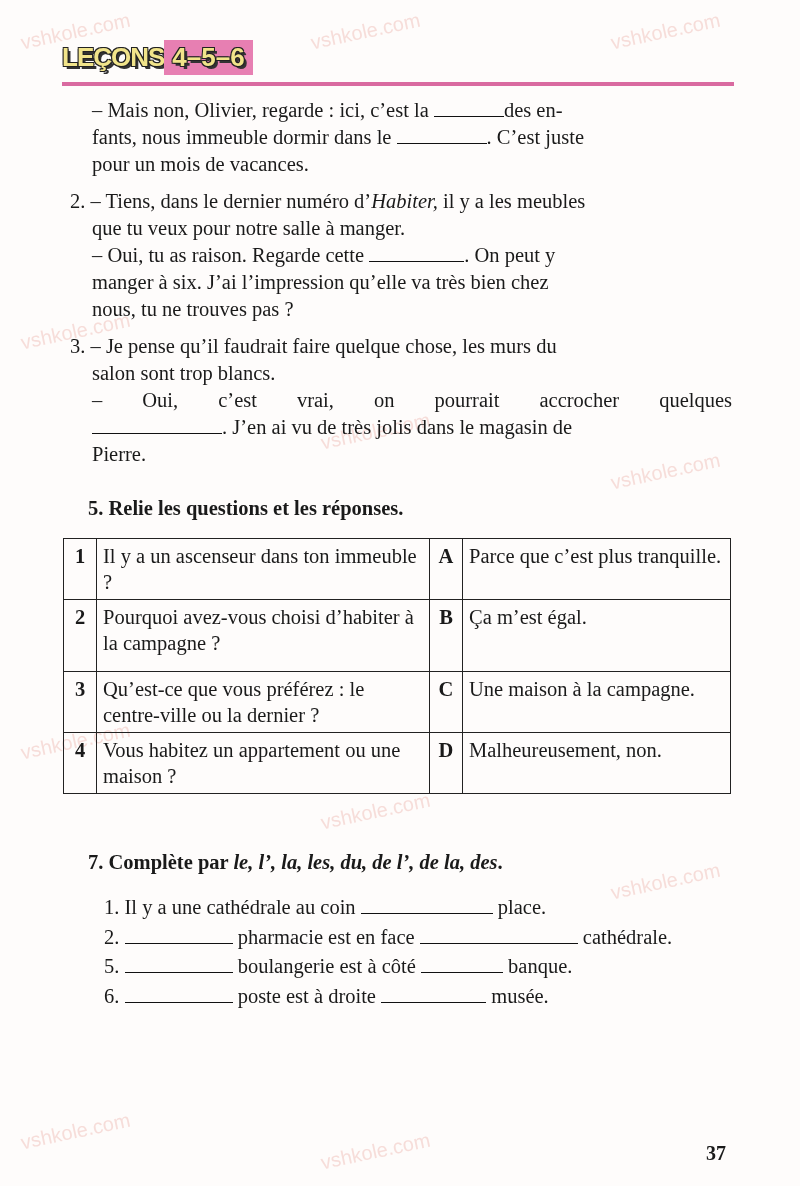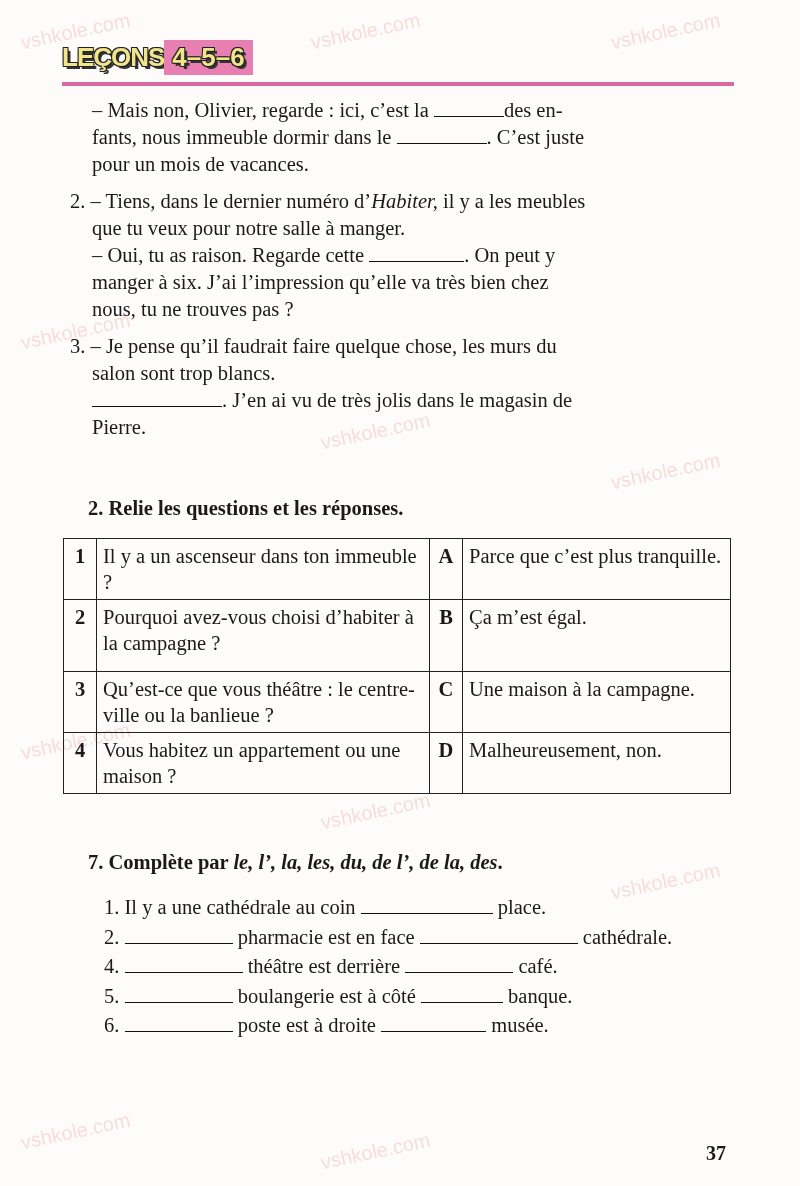--- a/index.html
+++ b/index.html
@@ -67,43 +67,44 @@
   </p>
 </div>
 
 <div class="text" style="top:333px">
   <p class="p">
     <span>3.</span>
     <span>– Je pense qu’il faudrait faire quelque chose, les murs du</span>
   </p>
   <p class="p ind">
     <span>salon sont trop blancs.</span><br>
+    <span style="display:block;text-align-last:justify">– Oui, c’est vrai, on pourrait accrocher quelques</span>
     <span class="blank" style="width:130px"></span><span>. J’en ai vu de très jolis dans le magasin de</span><br>
     <span>Pierre.</span>
   </p>
 </div>
 
-<div class="h" style="top:497px">2. Relie les questions et les réponses.</div>
+<div class="h" style="top:497px">5. Relie les questions et les réponses.</div>
 <table>
   <tbody>
     <tr>
       <td class="n">1</td>
       <td style="width:320px">Il y a un ascenseur dans ton immeuble ?</td>
       <td class="n">A</td>
       <td>Parce que c’est plus tranquille.</td>
     </tr>
     <tr style="height:72px">
       <td class="n">2</td>
       <td>Pourquoi avez-vous choisi d’habiter à la campagne ?</td>
       <td class="n">B</td>
       <td>Ça m’est égal.</td>
     </tr>
     <tr>
       <td class="n">3</td>
-      <td>Qu’est-ce que vous théâtre : le centre-ville ou la banlieue ?</td>
+      <td>Qu’est-ce que vous préférez : le centre-ville ou la dernier ?</td>
       <td class="n">C</td>
       <td>Une maison à la campagne.</td>
     </tr>
     <tr>
       <td class="n">4</td>
       <td>Vous habitez un appartement ou une maison ?</td>
       <td class="n">D</td>
       <td>Malheureusement, non.</td>
     </tr>
   </tbody>
@@ -116,24 +117,20 @@
 <div class="list">
   <div>
     <span>1.</span>
     <span>Il y a une cathédrale au coin </span><span class="blank" style="width:132px"></span><span> place.</span>
   </div>
   <div>
     <span>2.</span>
     <span class="blank" style="width:108px"></span><span> pharmacie est en face </span><span class="blank" style="width:158px"></span><span> cathédrale.</span>
   </div>
   <div>
-    <span>4.</span>
-    <span class="blank" style="width:118px"></span><span> théâtre est derrière </span><span class="blank" style="width:108px"></span><span> café.</span>
-  </div>
-  <div>
     <span>5.</span>
     <span class="blank" style="width:108px"></span><span> boulangerie est à côté </span><span class="blank" style="width:82px"></span><span> banque.</span>
   </div>
   <div>
     <span>6.</span>
     <span class="blank" style="width:108px"></span><span> poste est à droite </span><span class="blank" style="width:105px"></span><span> musée.</span>
   </div>
 </div>
 
 <div class="pg">37</div>

